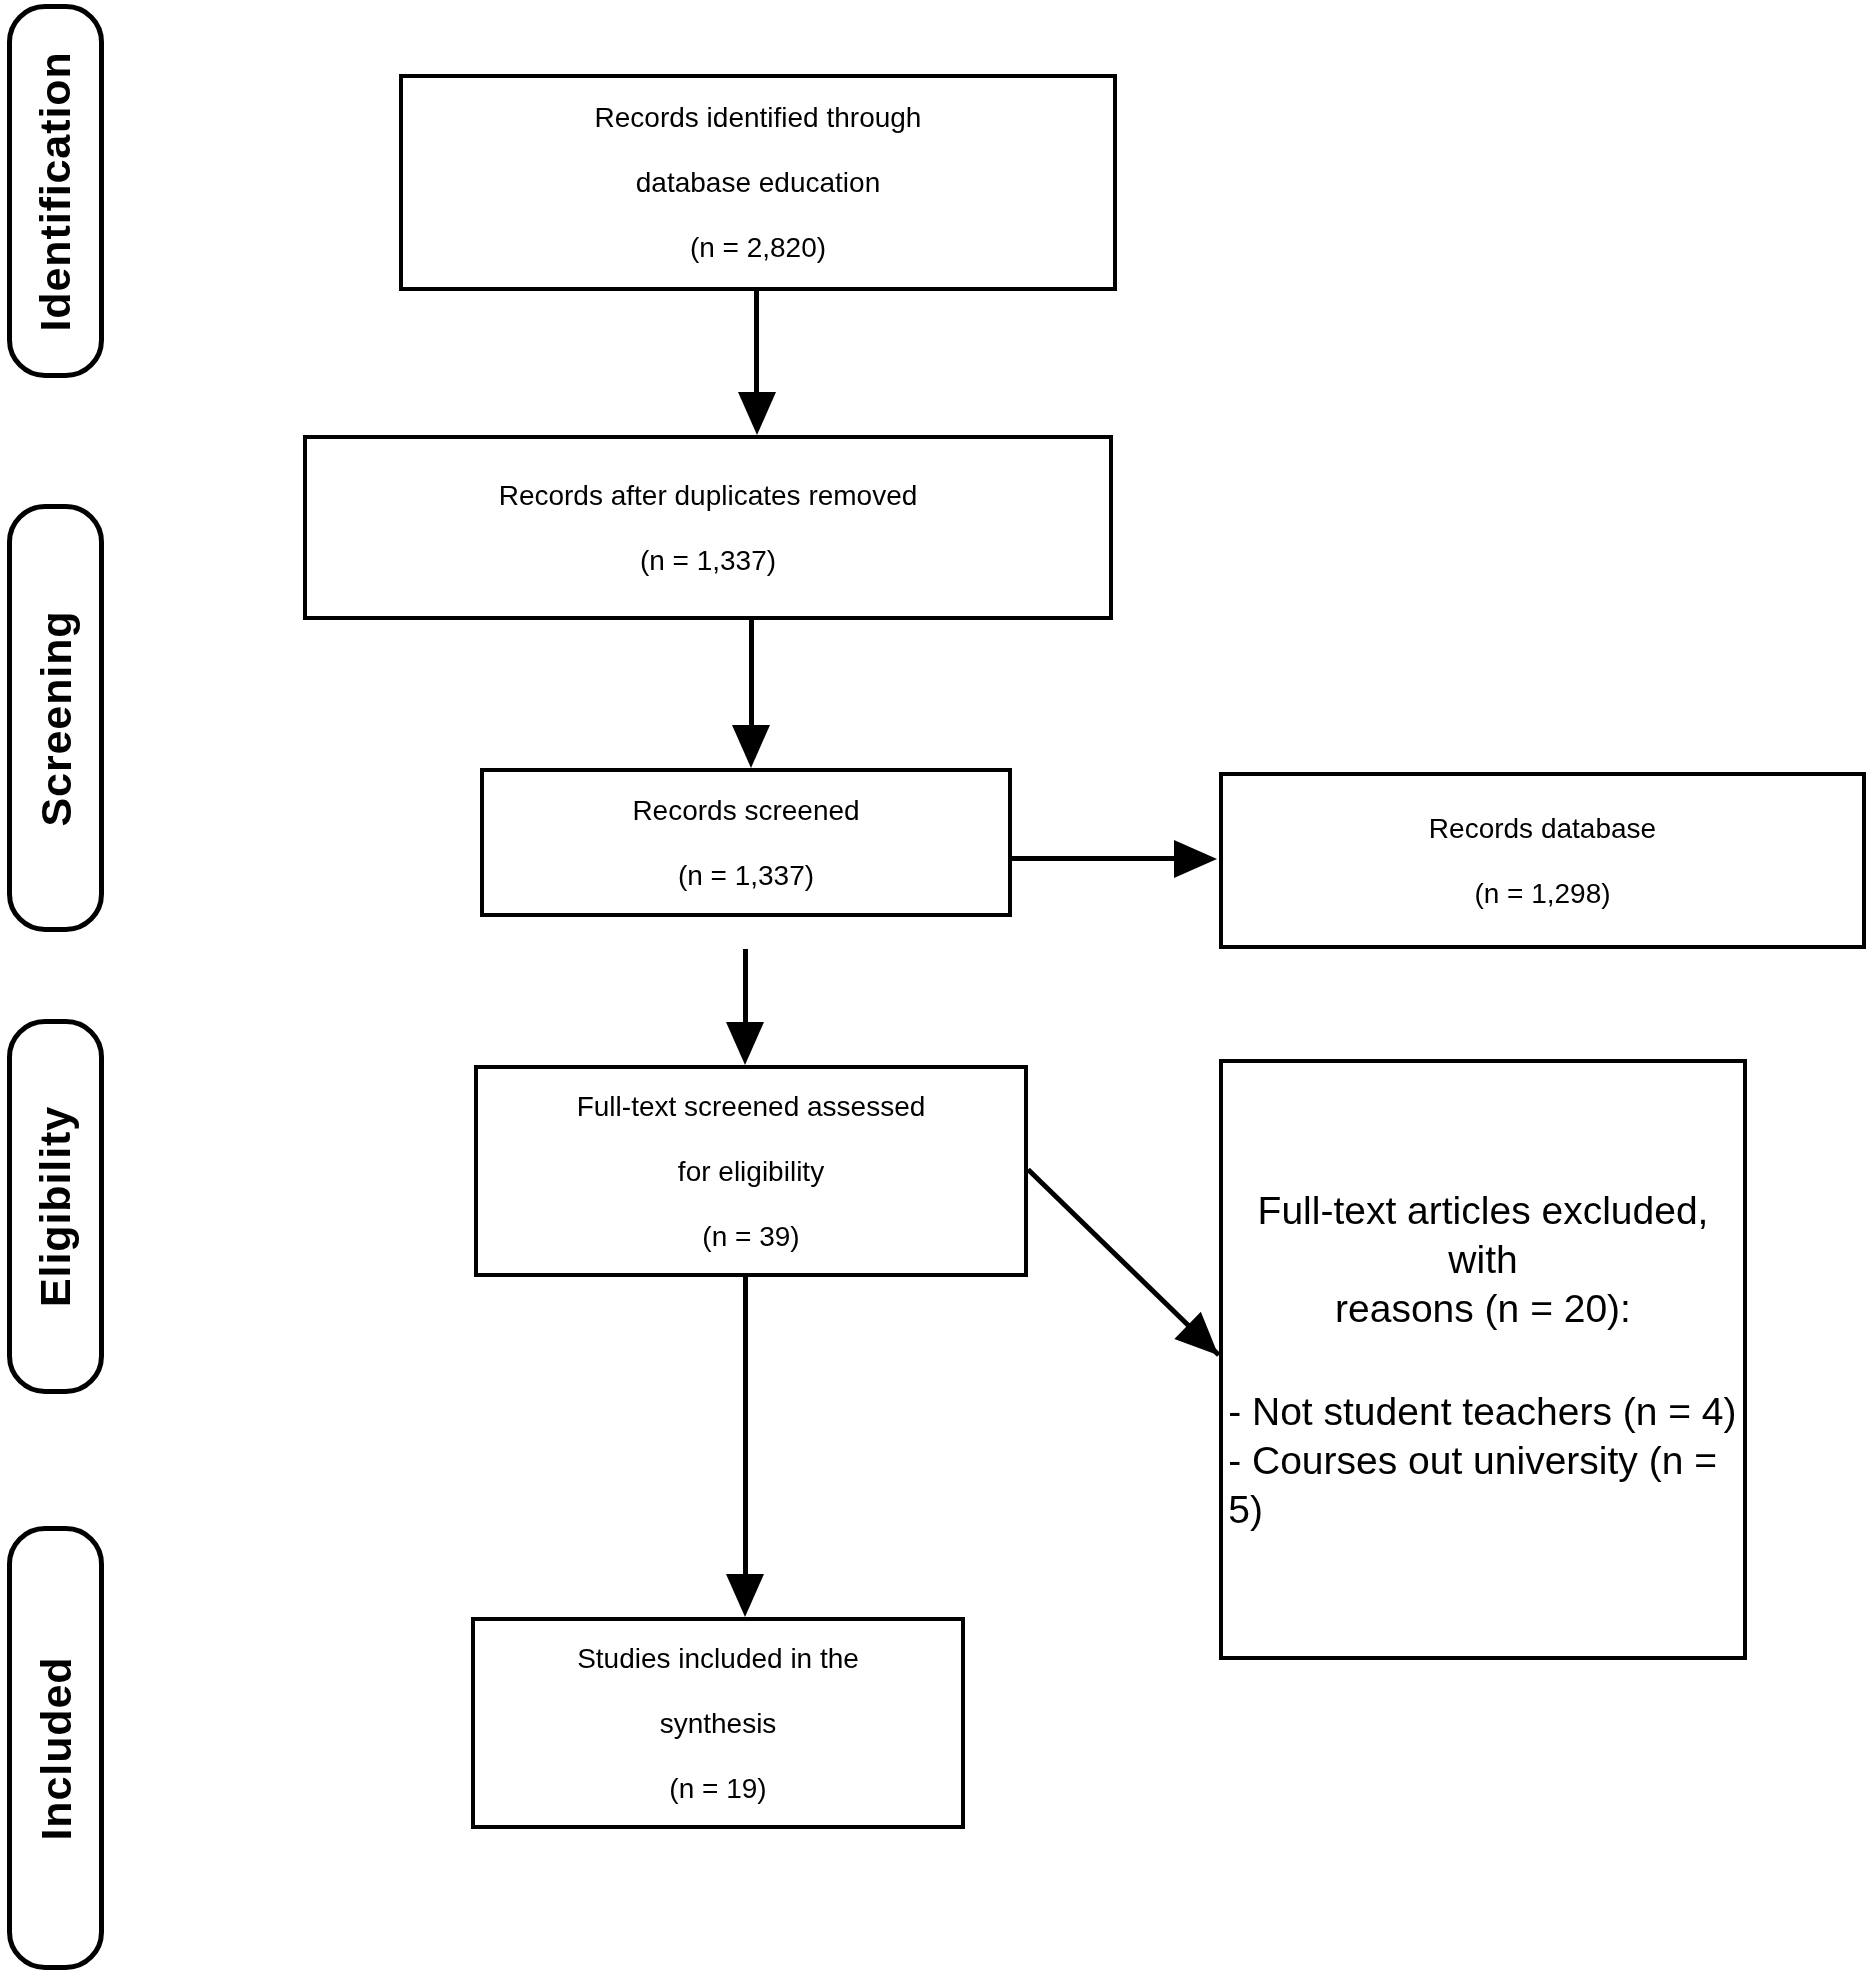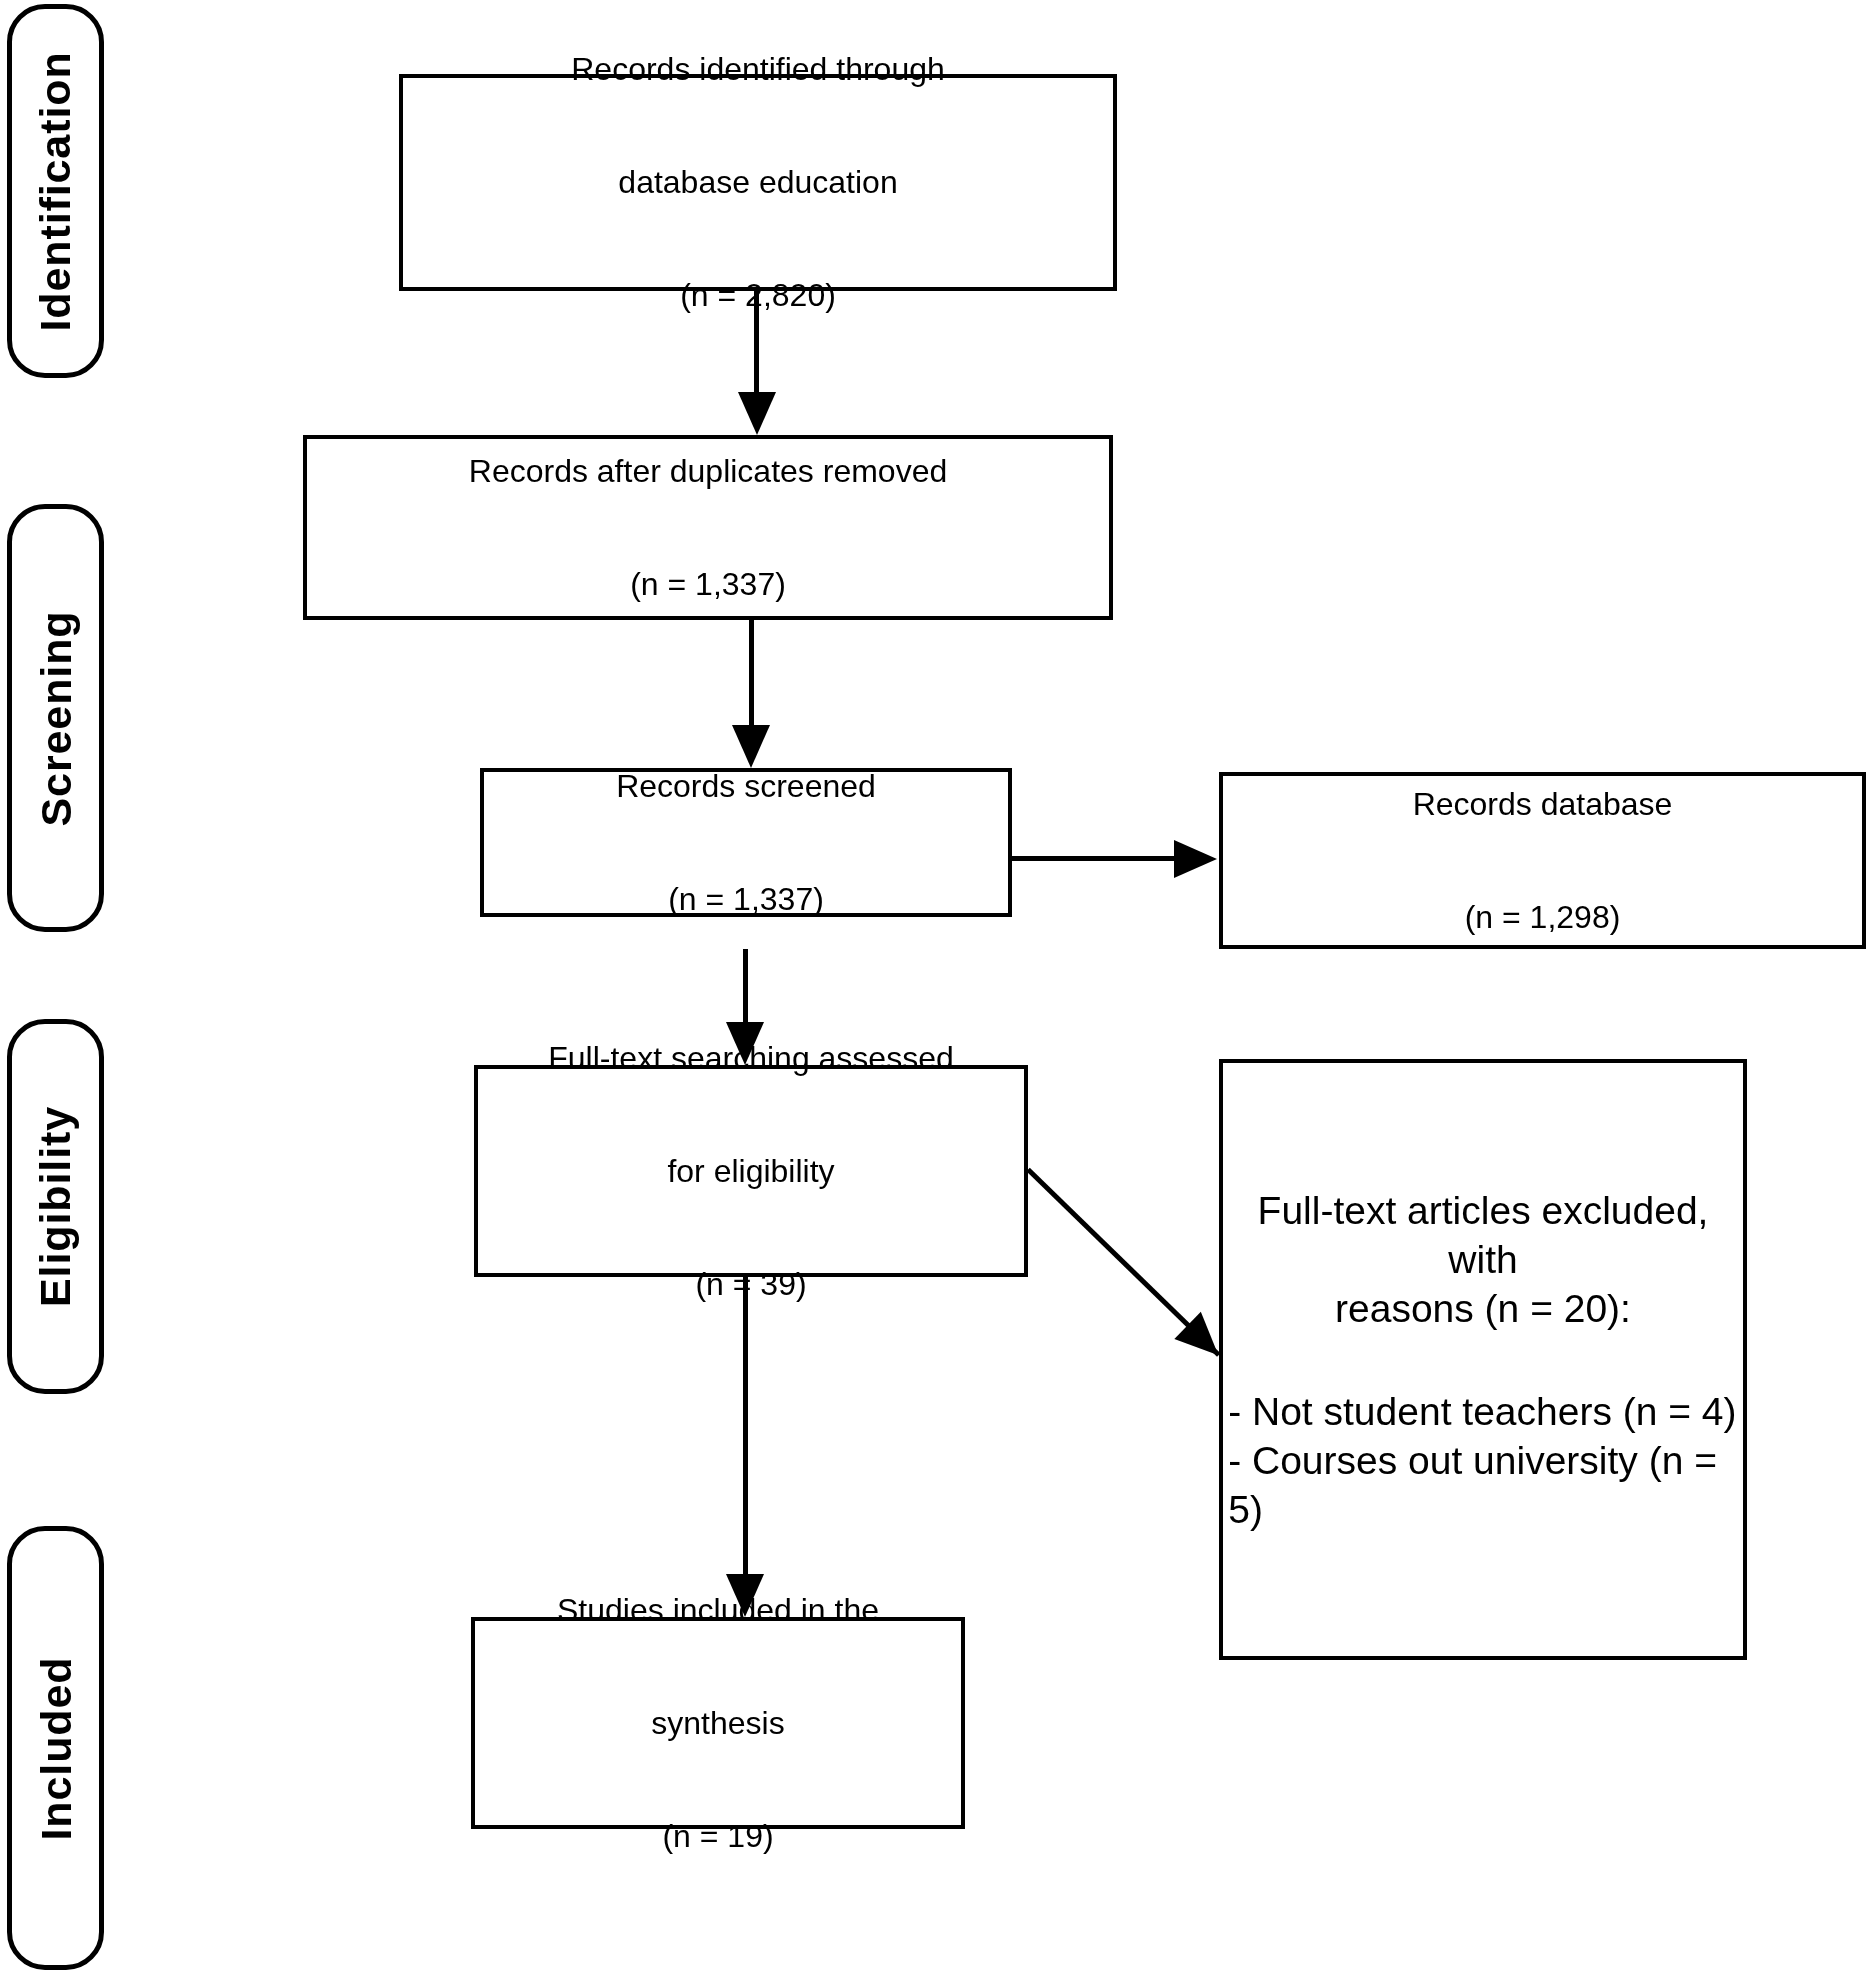--- a/index.html
+++ b/index.html
@@ -41,23 +41,22 @@
   .pbox {
     position: absolute;
     box-sizing: border-box;
     border: 4.3px solid #000;
     background: #fff;
     display: flex;
     flex-direction: column;
     align-items: center;
     justify-content: center;
     text-align: center;
-    font-size: 32px;
+    font-size: 28px;
     line-height: 65px;
-    gap: 48px;
   }
   #box-identified        { left: 399px;  top: 74px;   width: 718px;  height: 217px; }
   #box-dedup             { left: 303px;  top: 435px;  width: 810px; height: 185px; }
   #box-screened          { left: 480px;  top: 768px;  width: 532px;  height: 149px; }
   #box-records-excluded  { left: 1219px; top: 772px;  width: 647px;  height: 177px; }
   #box-fulltext          { left: 474px;  top: 1065px; width: 554px;  height: 212px; }
   #box-included-studies  { left: 471px;  top: 1617px; width: 494px;  height: 212px; }
 
   #box-fulltext-excluded {
     left: 1219px; top: 1059px; width: 528px; height: 601px;
@@ -132,21 +131,21 @@
   <div>Records screened</div>
   <div>(n = 1,337)</div>
 </div>
 
 <div class="pbox" id="box-records-excluded">
   <div>Records database</div>
   <div>(n = 1,298)</div>
 </div>
 
 <div class="pbox" id="box-fulltext">
-  <div>Full-text searching assessed</div>
+  <div>Full-text screened assessed</div>
   <div>for eligibility</div>
   <div>(n = 39)</div>
 </div>
 
 <div id="box-fulltext-excluded">
   <div class="fte-heading">
     <div>Full-text articles excluded, with</div>
     <div>reasons (n = 20):</div>
   </div>
   <div class="fte-reasons">

